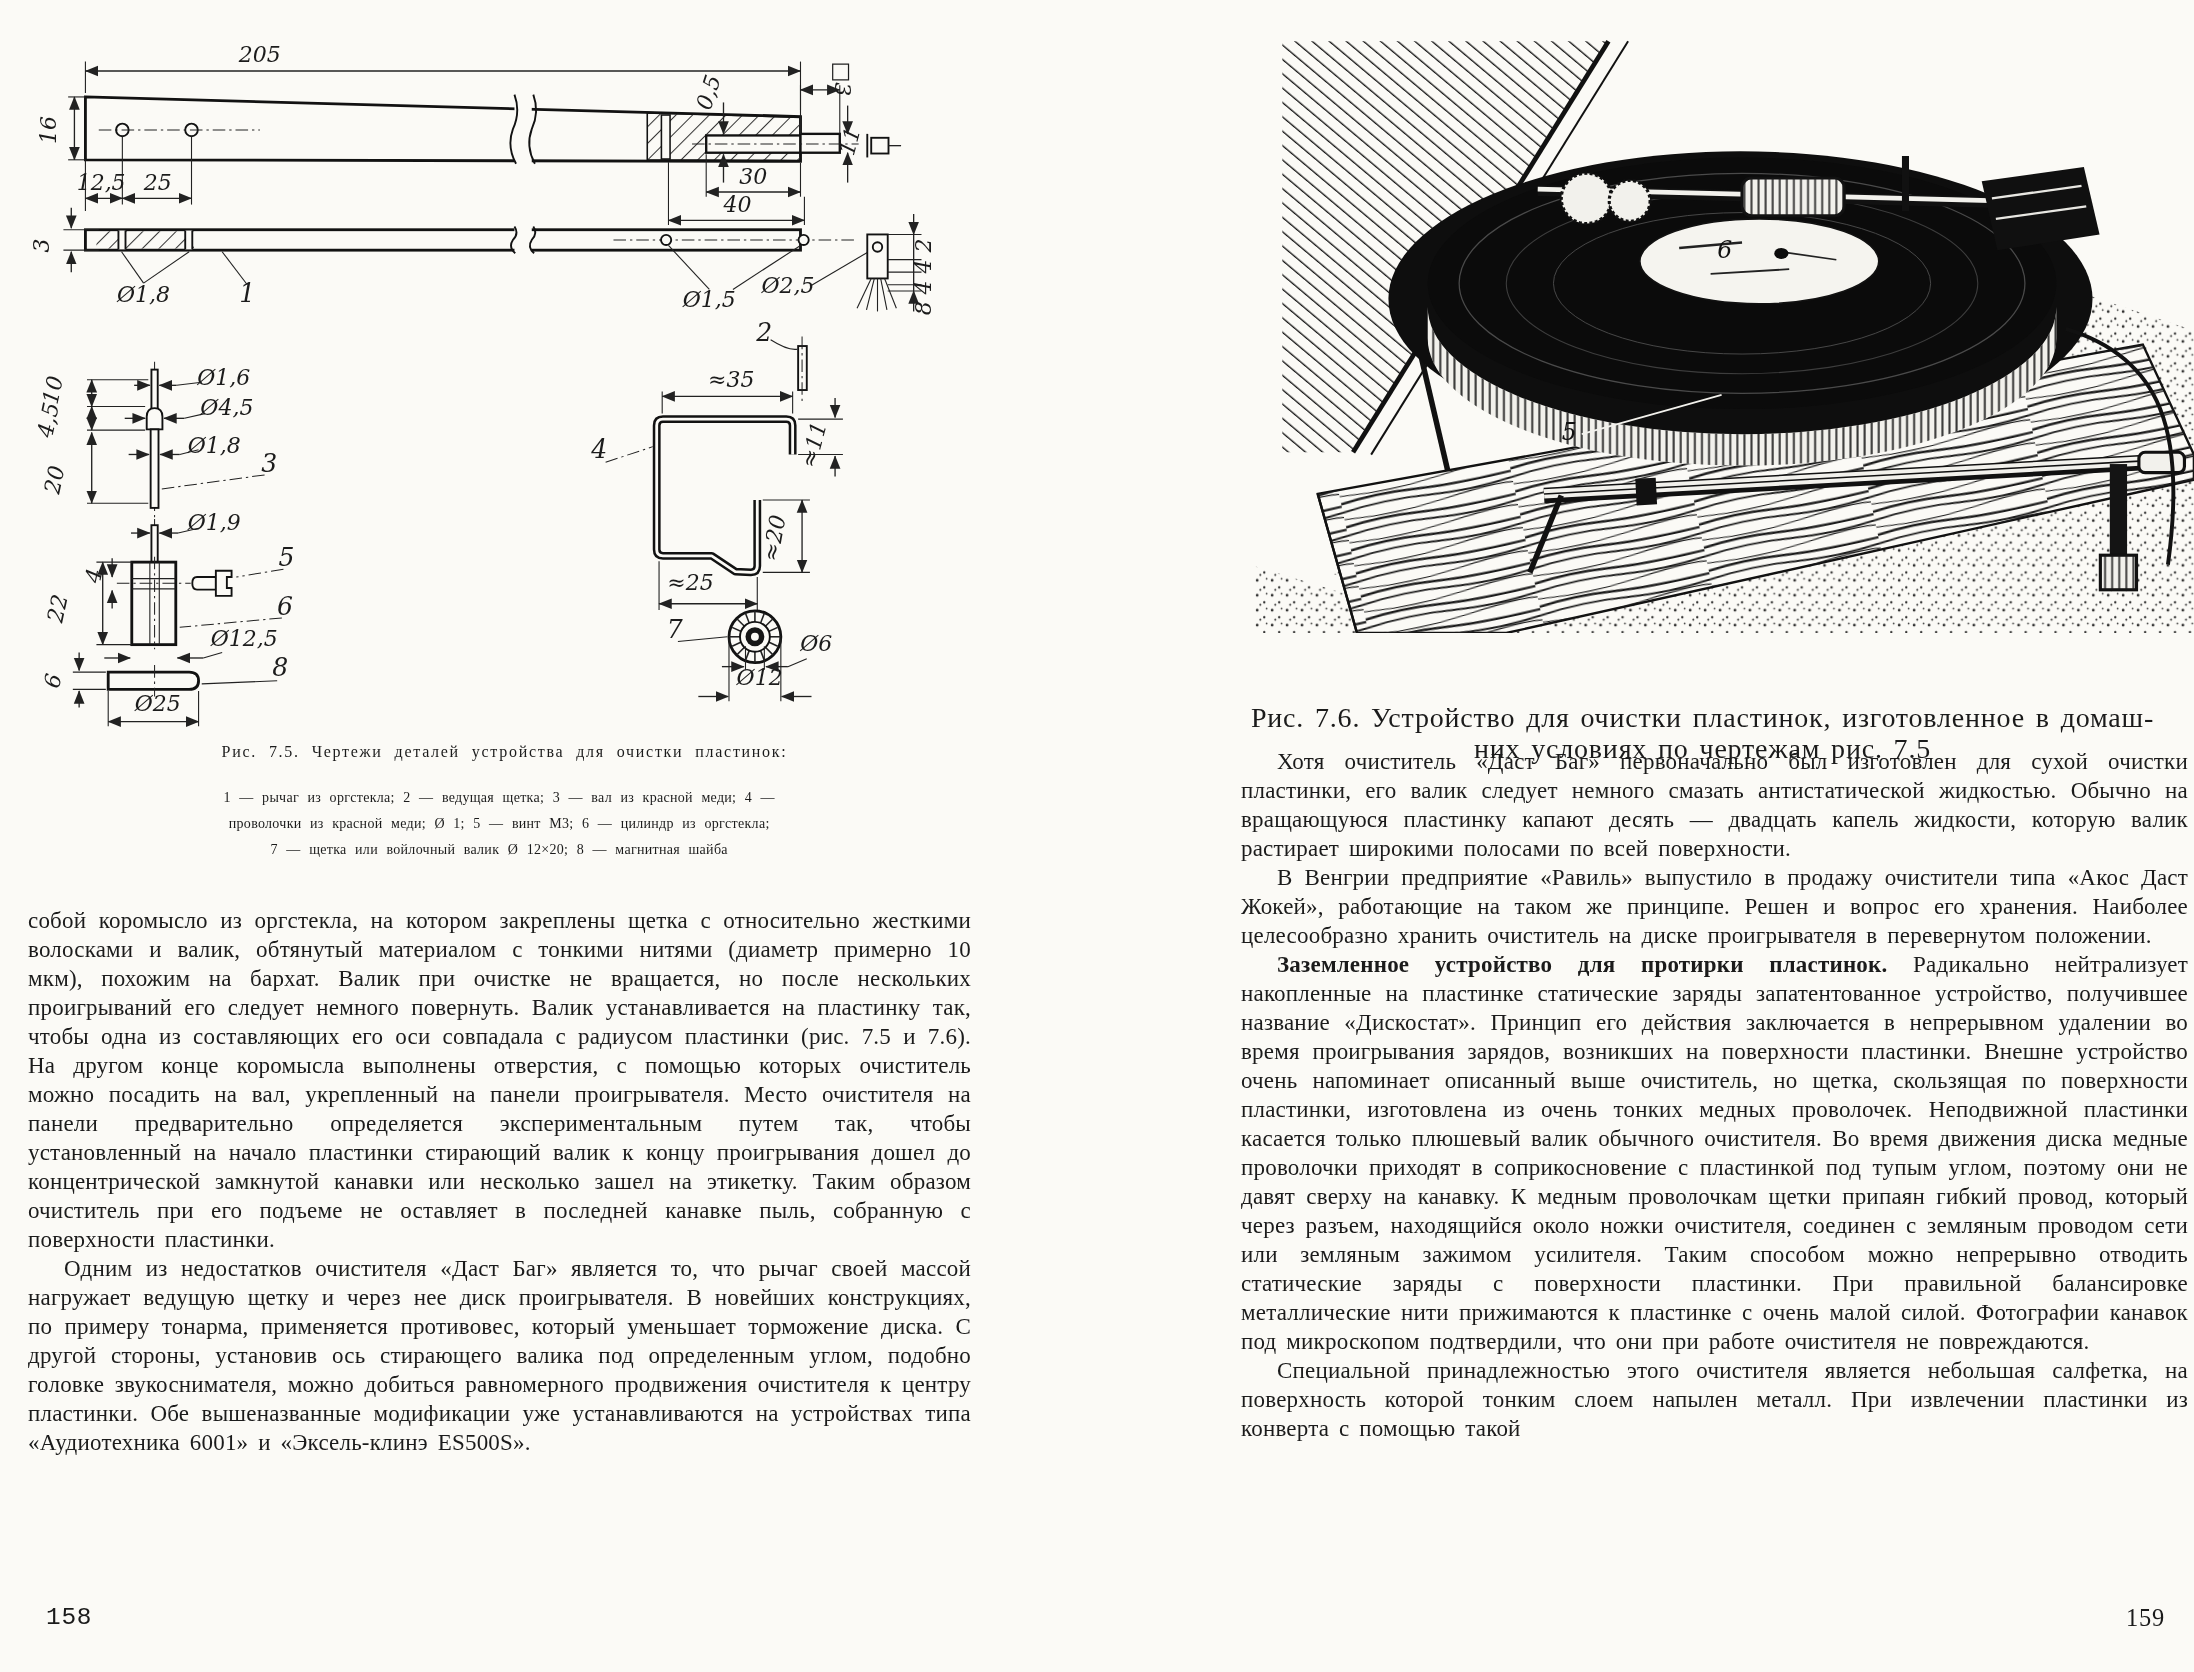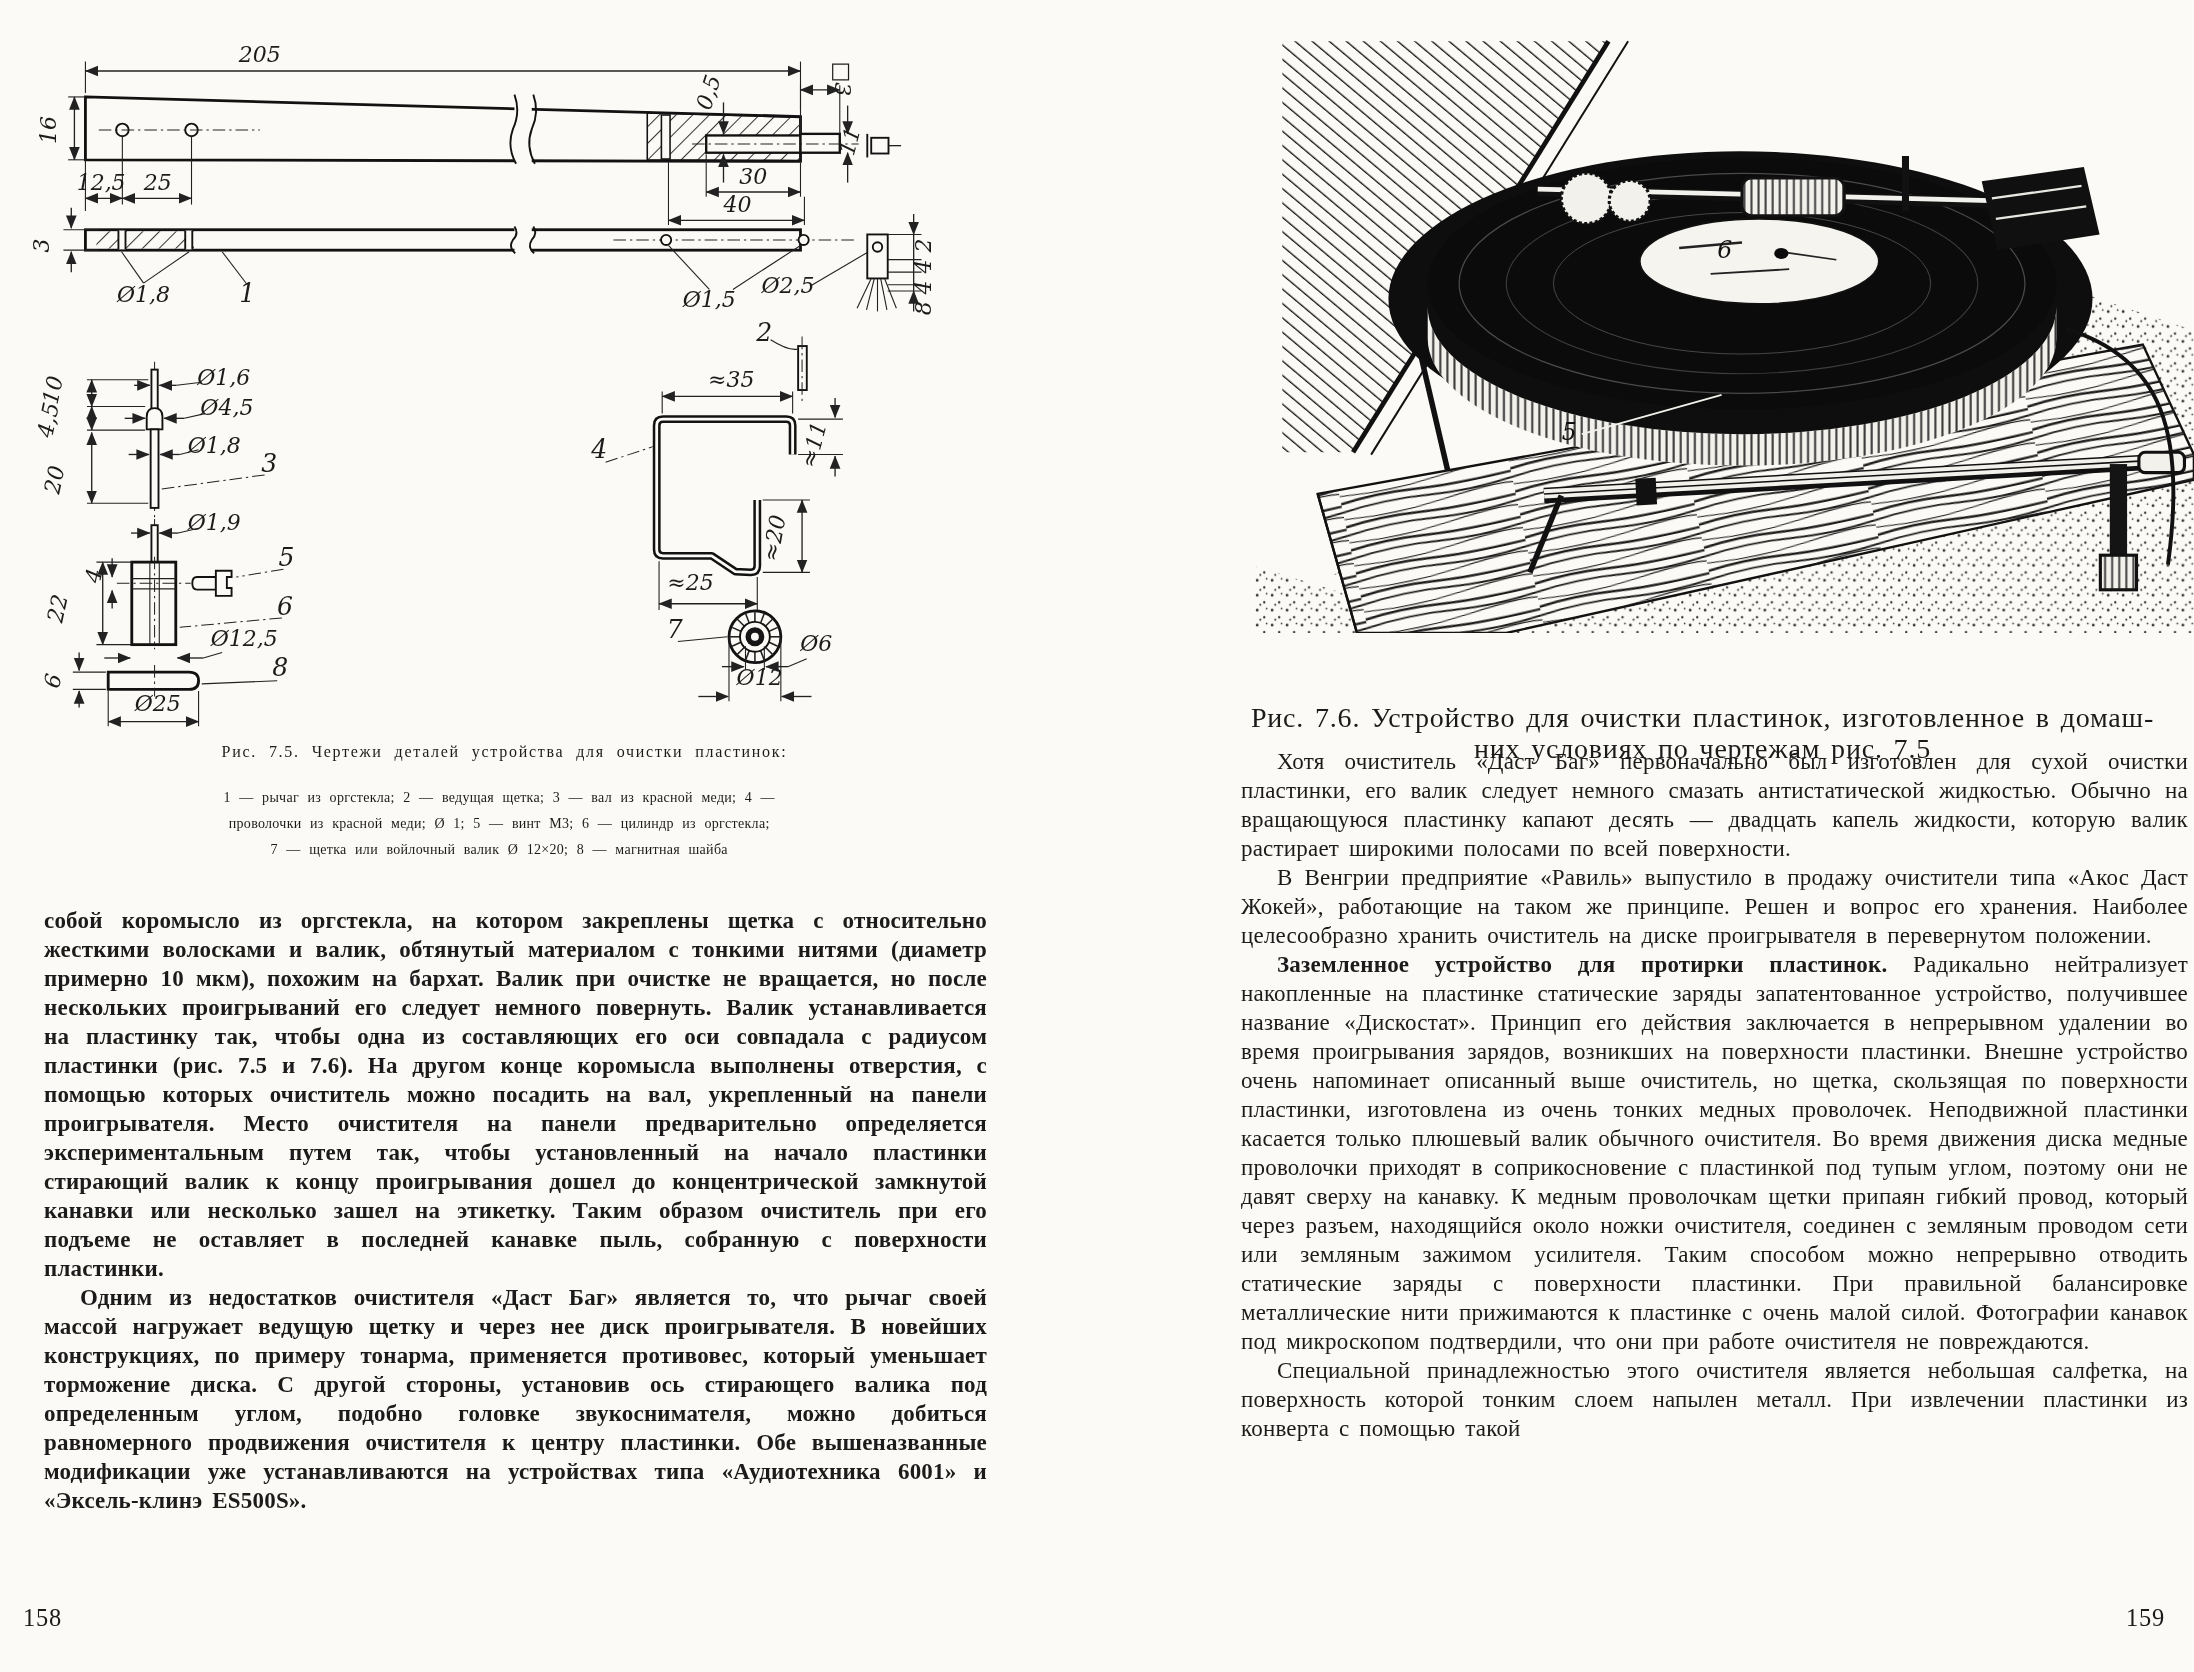--- a/index.html
+++ b/index.html
@@ -328,26 +328,26 @@
       </g>
   </svg>
 
   <div class="abs figcap" style="left:35px;top:743px;width:939px;">Рис. 7.5. Чертежи деталей устройства для очистки пластинок:</div>
   <div class="abs figlegend" style="left:15.7px;top:785px;width:967px;">
     <div>1 — рычаг из оргстекла; 2 — ведущая щетка; 3 — вал из красной меди; 4 —</div>
     <div>проволочки из красной меди; Ø 1; 5 — винт М3; 6 — цилиндр из оргстекла;</div>
     <div>7 — щетка или войлочный валик Ø 12×20; 8 — магнитная шайба</div>
   </div>
 
-  <div class="abs bodytext" style="left:44px;top:906px;width:943px;font-weight:bold;">
+  <div class="abs bodytext" style="left:28px;top:906px;width:943px;">
     <p>собой коромысло из оргстекла, на котором закреплены щетка с относительно жесткими волосками и валик, обтянутый материалом с тонкими нитями (диаметр примерно 10 мкм), похожим на бархат. Валик при очистке не вращается, но после нескольких проигрываний его следует немного повернуть. Валик устанавливается на пластинку так, чтобы одна из составляющих его оси совпадала с радиусом пластинки (рис. 7.5 и 7.6). На другом конце коромысла выполнены отверстия, с помощью которых очиститель можно посадить на вал, укрепленный на панели проигрывателя. Место очистителя на панели предварительно определяется экспериментальным путем так, чтобы установленный на начало пластинки стирающий валик к концу проигрывания дошел до концентрической замкнутой канавки или несколько зашел на этикетку. Таким образом очиститель при его подъеме не оставляет в последней канавке пыль, собранную с поверхности пластинки.</p>
     <p class="ind">Одним из недостатков очистителя «Даст Баг» является то, что рычаг своей массой нагружает ведущую щетку и через нее диск проигрывателя. В новейших конструкциях, по примеру тонарма, применяется противовес, который уменьшает торможение диска. С другой стороны, установив ось стирающего валика под определенным углом, подобно головке звукоснимателя, можно добиться равномерного продвижения очистителя к центру пластинки. Обе вышеназванные модификации уже устанавливаются на устройствах типа «Аудиотехника 6001» и «Эксель-клинэ ES500S».</p>
   </div>
 
-  <div class="abs pagenum" style="left:23px;top:1604px;">158</div>
+  <div class="abs pagenum" style="left:46px;top:1604px;font-family:Liberation Mono, monospace;">158</div>
 </div>
 
 <div class="pagecol" style="left:1097px;top:0;width:1098px;height:1672px;">
 
   <svg class="abs" style="left:142px;top:23.6px;" width="955" height="609" viewBox="0 0 1215 775">
     <defs>
       <pattern id="lhatch" width="14" height="14" patternUnits="userSpaceOnUse" patternTransform="rotate(-50)">
         <line x1="0" y1="0" x2="0" y2="14" stroke="#151515" stroke-width="3.4"></line>
       </pattern>
       <pattern id="wood" width="220" height="30" patternUnits="userSpaceOnUse" patternTransform="rotate(-12)">

